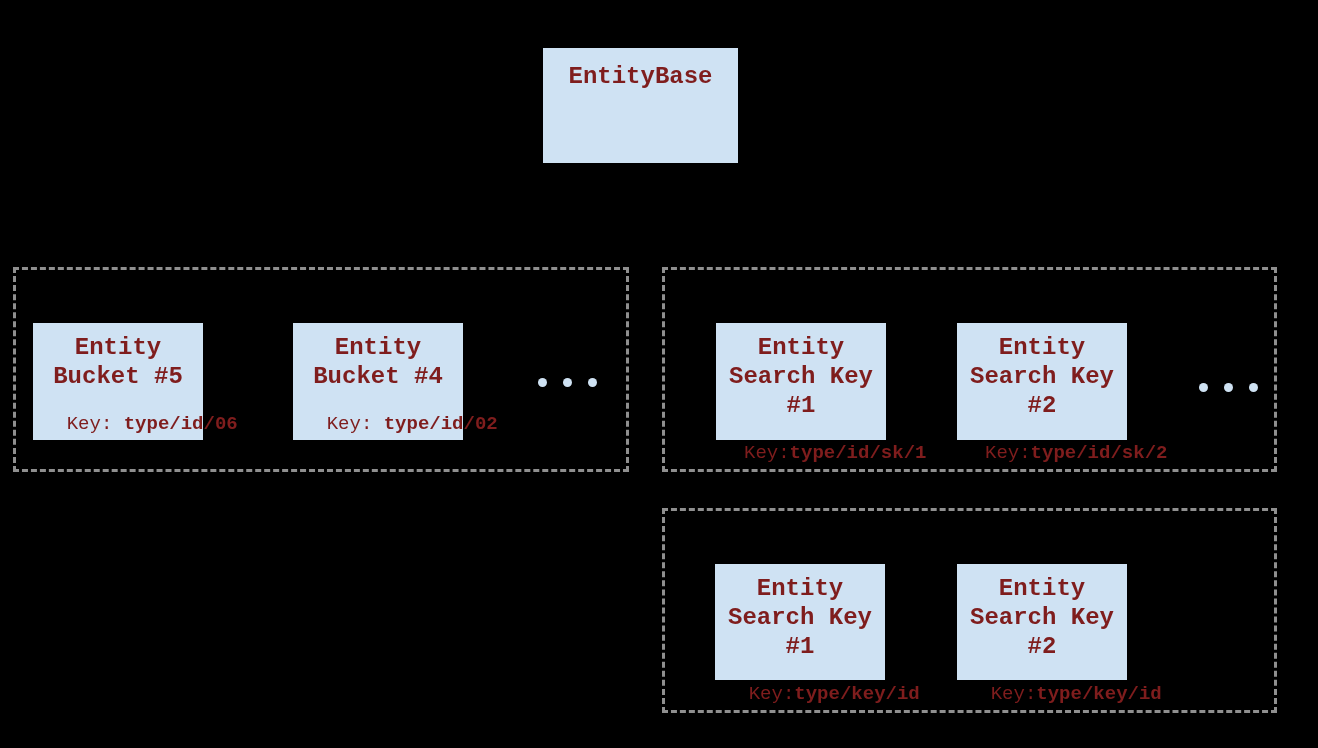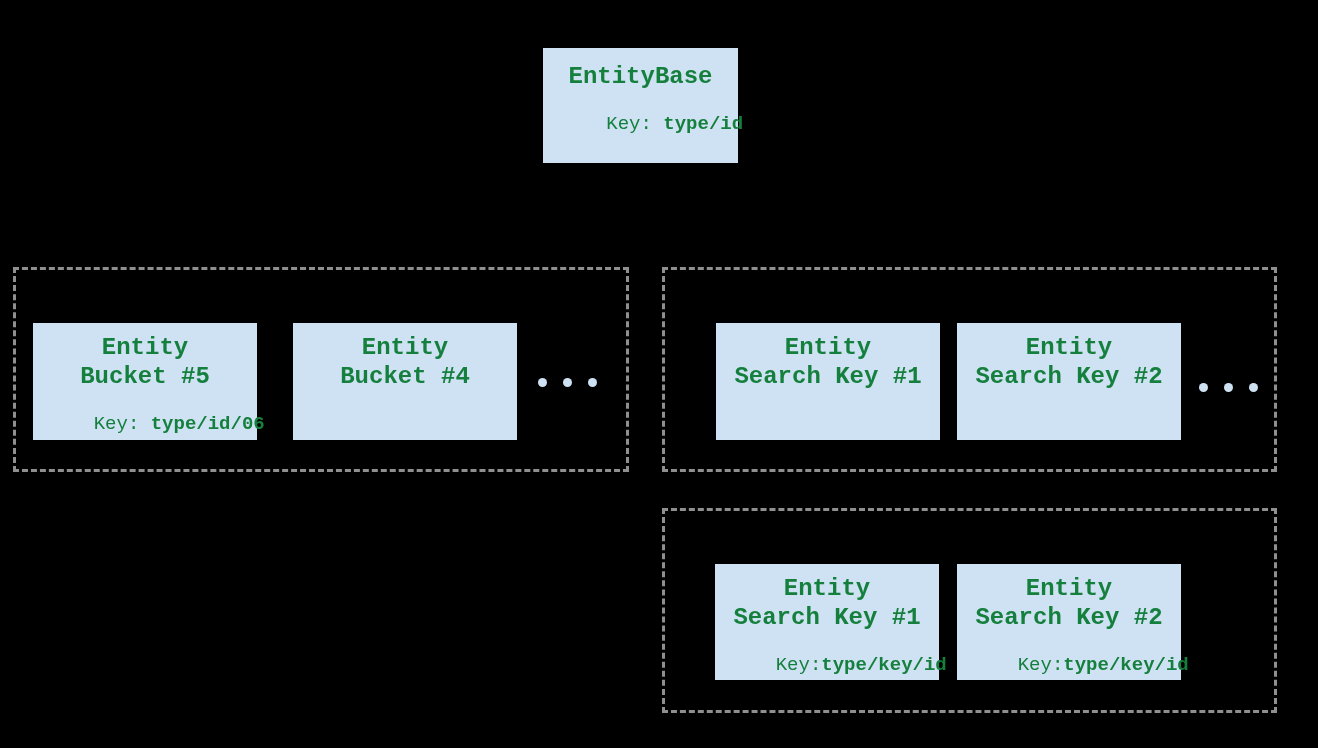--- a/index.html
+++ b/index.html
@@ -12,21 +12,21 @@
   }
   .stage {
     position: relative;
     width: 1318px;
     height: 748px;
     background: #000000;
   }
   .entity-box {
     position: absolute;
     background: #cfe2f3;
-    color: #15803d;
+    color: #7f1d1d;
     display: flex;
     flex-direction: column;
     align-items: center;
     justify-content: space-between;
     text-align: center;
   }
   .box-title {
     font-weight: bold;
     font-size: 24px;
     line-height: 29px;
@@ -40,21 +40,21 @@
   .key-label { font-weight: normal; }
   .key-value { font-weight: bold; }
 
   .root-box {
     left: 543px; top: 48px;
     width: 195px; height: 115px;
     padding-top: 14px; padding-bottom: 8px;
   }
   .inner-box {
     padding-top: 10px; padding-bottom: 6px;
-    width: 224px; height: 117px;
+    width: 170px; height: 117px;
   }
 
   .dashed-group {
     position: absolute;
     border: 3px dashed #8f8f8f;
     background: transparent;
   }
   .group-buckets   { left: 13px;  top: 267px; width: 616px; height: 205px; }
   .group-searchkeys{ left: 662px; top: 267px; width: 615px; height: 205px; }
   .group-altkeys   { left: 662px; top: 508px; width: 615px; height: 205px; }
@@ -81,63 +81,69 @@
 </style>
 </head>
 <body>
 
 <div class="stage">
 
   <div class="entity-box root-box">
     <div class="box-title">
       <span>EntityBase</span>
     </div>
-    <div class="box-key">
-      <span class="key-label">Key: </span><span class="key-value">type/id</span>
-    </div>
   </div>
 
   <div class="dashed-group group-buckets"></div>
 
   <div class="entity-box inner-box box-bucket-1">
     <div class="box-title">
       <span>Entity</span>
       <span>Bucket #5</span>
     </div>
     <div class="box-key">
       <span class="key-label">Key: </span><span class="key-value">type/id/06</span>
     </div>
   </div>
 
   <div class="entity-box inner-box box-bucket-2">
     <div class="box-title">
       <span>Entity</span>
       <span>Bucket #4</span>
     </div>
+    <div class="box-key">
+      <span class="key-label">Key: </span><span class="key-value">type/id/02</span>
+    </div>
   </div>
 
   <div class="dots dots-left">
     <span class="dot"></span>
     <span class="dot"></span>
     <span class="dot"></span>
   </div>
 
   <div class="dashed-group group-searchkeys"></div>
 
   <div class="entity-box inner-box box-sk-1">
     <div class="box-title">
       <span>Entity</span>
       <span>Search Key #1</span>
     </div>
+    <div class="box-key">
+      <span class="key-label">Key:</span><span class="key-value">type/id/sk/1</span>
+    </div>
   </div>
 
   <div class="entity-box inner-box box-sk-2">
     <div class="box-title">
       <span>Entity</span>
       <span>Search Key #2</span>
+    </div>
+    <div class="box-key">
+      <span class="key-label">Key:</span><span class="key-value">type/id/sk/2</span>
     </div>
   </div>
 
   <div class="dots dots-right">
     <span class="dot"></span>
     <span class="dot"></span>
     <span class="dot"></span>
   </div>
 
   <div class="dashed-group group-altkeys"></div>

